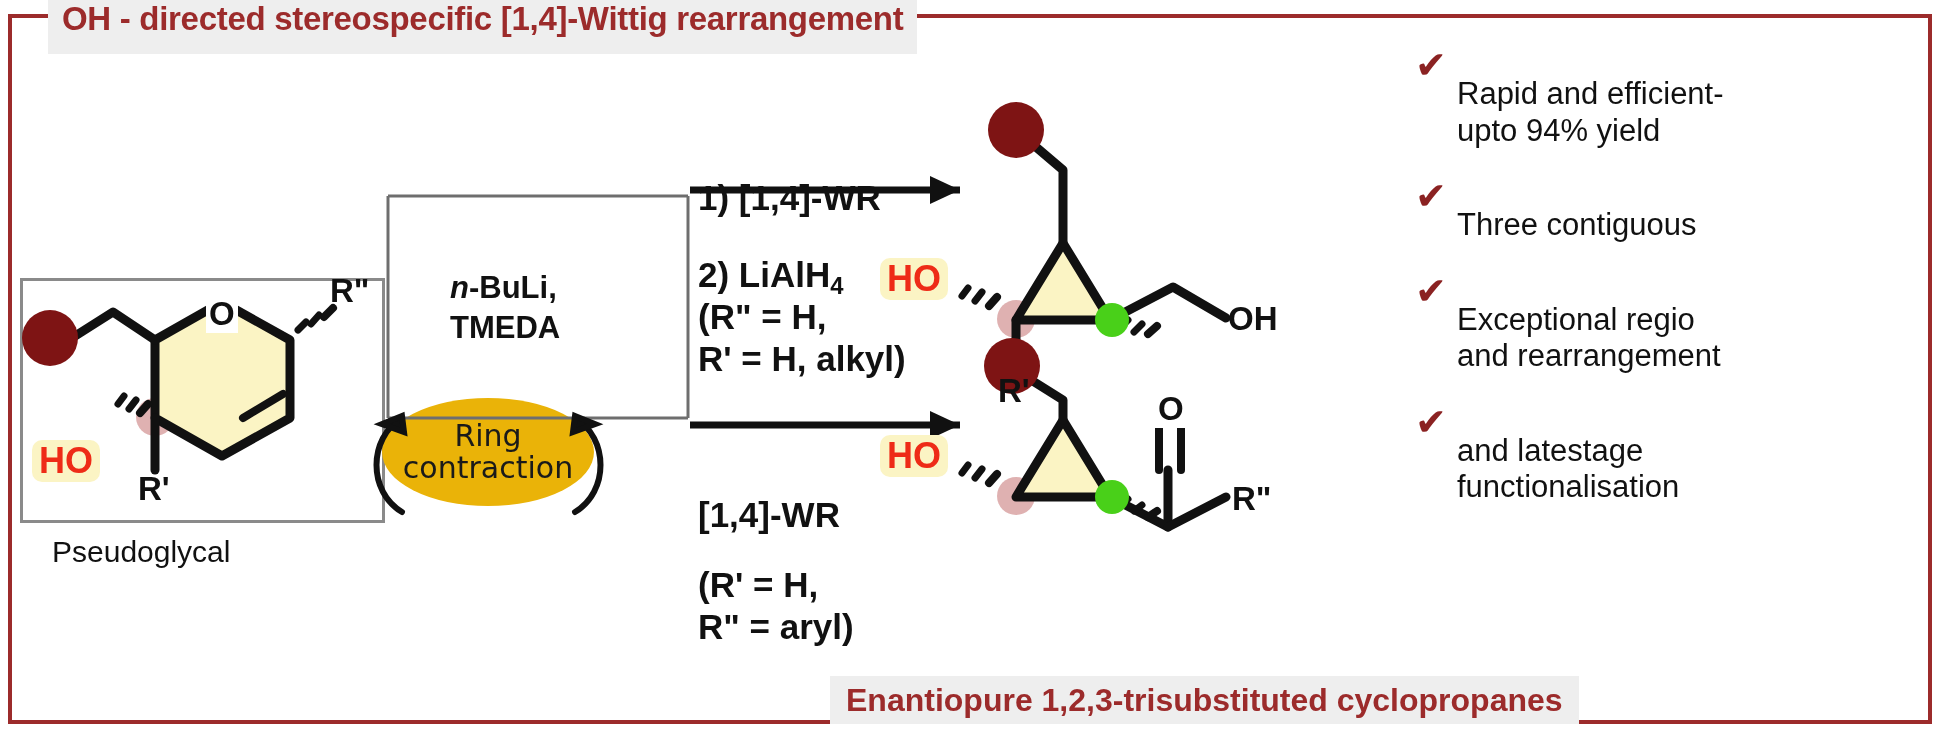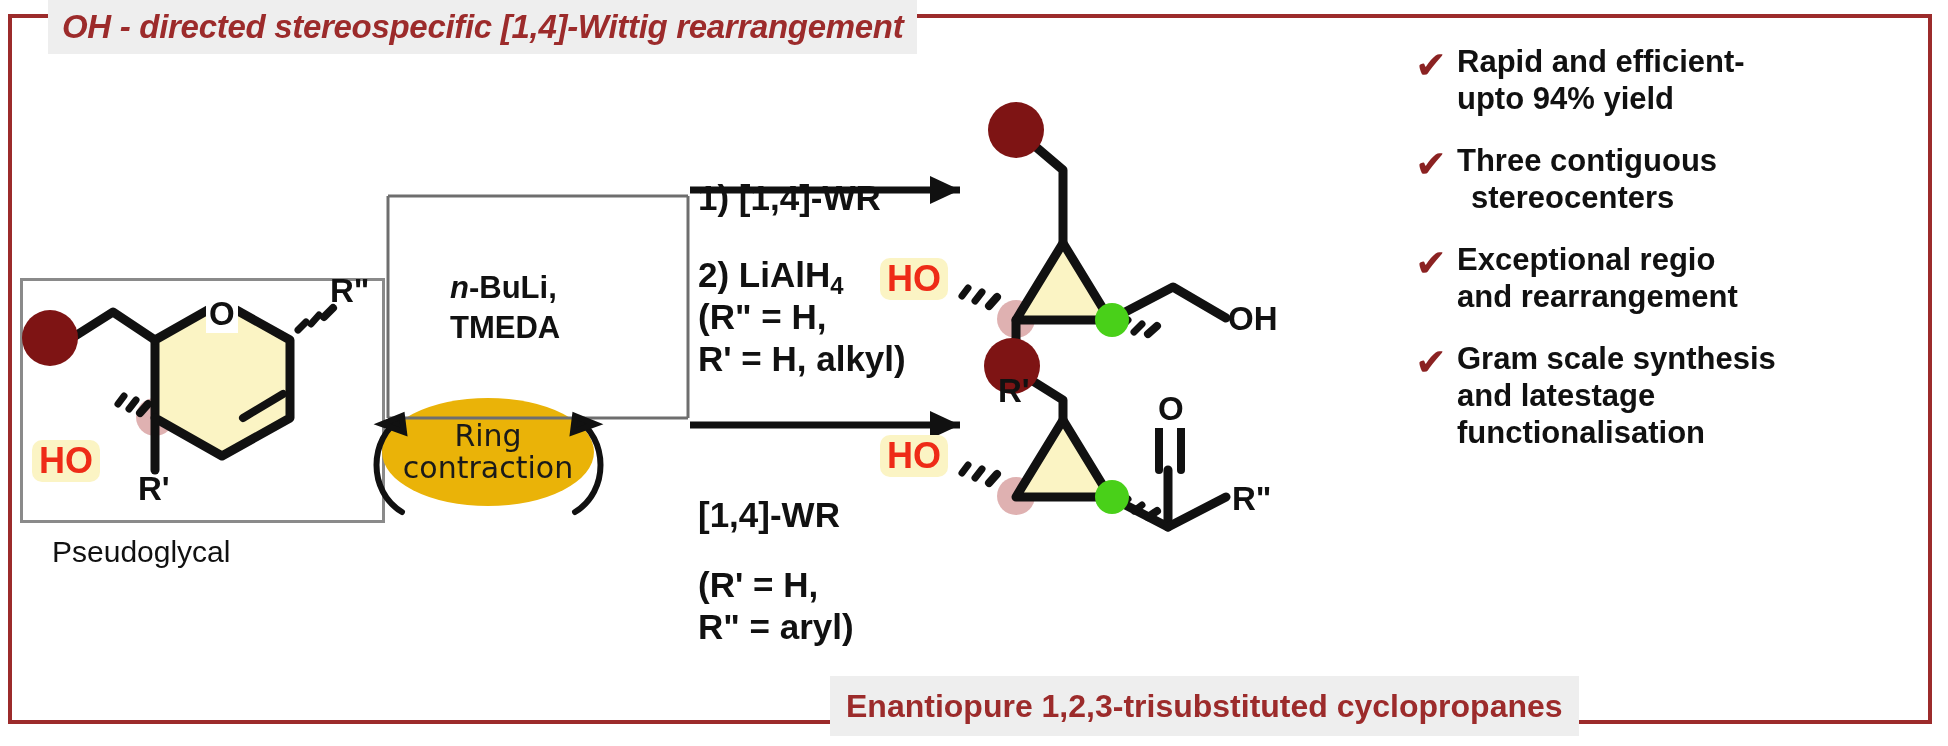--- a/index.html
+++ b/index.html
@@ -2,24 +2,24 @@
 <html><head>
 <meta charset="utf-8">
 <style>
   html,body{margin:0;padding:0;background:#ffffff;}
   body{width:1948px;height:746px;font-family:"Liberation Sans",sans-serif;position:relative;overflow:hidden;}
 
   #frame{position:absolute;left:8px;top:14px;width:1924px;height:710px;
          border:4px solid #9c2b2b;box-sizing:border-box;}
 
   .title-band{position:absolute;left:48px;top:0px;height:54px;
-      background:#eeeeee;padding:0 14px;display:flex;align-items:center;z-index:6;font-style:italic;}
+      background:#eeeeee;padding:0 14px;display:flex;z-index:6;}
   .title-band span{color:#9c2b2b;font-weight:bold;font-size:33px;letter-spacing:-0.3px;white-space:nowrap;}
 
-  .bottom-band{position:absolute;left:830px;top:676px;height:60px;
+  .bottom-band{position:absolute;left:830px;top:676px;height:48px;
       background:#eeeeee;padding:0 16px;display:flex;align-items:center;z-index:6;}
   .bottom-band span{color:#9c2b2b;font-weight:bold;font-size:32px;white-space:nowrap;}
 
   
   #substrate-box{position:absolute;left:20px;top:278px;width:365px;height:245px;
       border:3px solid #8a8a8a;background:#ffffff;box-sizing:border-box;}
   #pseudoglycal-label{position:absolute;left:52px;top:535px;font-size:30px;font-weight:normal;color:#111;}
 
   .ho-tag{position:absolute;background:#fbf4c4;color:#ee2b17;font-weight:bold;
       font-size:36px;padding:2px 7px;line-height:1.05;border-radius:10px;}
@@ -41,21 +41,21 @@
       background:#eab308;border-radius:50%/50%;display:flex;flex-direction:column;
       align-items:center;justify-content:center;z-index:2;}
   #ring-contraction span{font-size:30px;color:#1a1a1a;line-height:1.06;text-align:center;
       font-family:"DejaVu Sans",sans-serif;}
 
   
   #bullets{position:absolute;left:1415px;top:44px;width:520px;}
   .bullet{display:flex;align-items:flex-start;margin-bottom:26px;}
   .check{flex:0 0 auto;width:42px;color:#8b2222;font-size:38px;font-weight:bold;line-height:1;
          margin-top:2px;font-family:"DejaVu Sans",sans-serif;}
-  .btext{font-size:31px;font-weight:bold;color:#111;line-height:1.18;}
+  .btext{font-size:31px;font-weight:normal;color:#111;line-height:1.18;margin-top:32px;}
 
   svg{overflow:visible;}
 </style>
 </head>
 <body>
 
 <div id="frame"></div>
 
 <div class="title-band">
   <span>OH - directed stereospecific [1,4]-Wittig rearrangement</span>
@@ -206,34 +206,32 @@
     <div class="btext">
       <div>Rapid and efficient-</div>
       <div>upto 94% yield</div>
     </div>
   </div>
 
   <div class="bullet">
     <div class="check">✔</div>
     <div class="btext">
       <div> Three contiguous</div>
-      <div style="padding-left:14px;">stereocenters</div>
     </div>
   </div>
 
   <div class="bullet">
     <div class="check">✔</div>
     <div class="btext">
       <div>Exceptional regio</div>
       <div>and rearrangement</div>
     </div>
   </div>
 
   <div class="bullet">
     <div class="check">✔</div>
     <div class="btext">
-      <div>Gram scale synthesis</div>
       <div>and latestage</div>
       <div>functionalisation</div>
     </div>
   </div>
 
 </div>
 
 </body></html>

